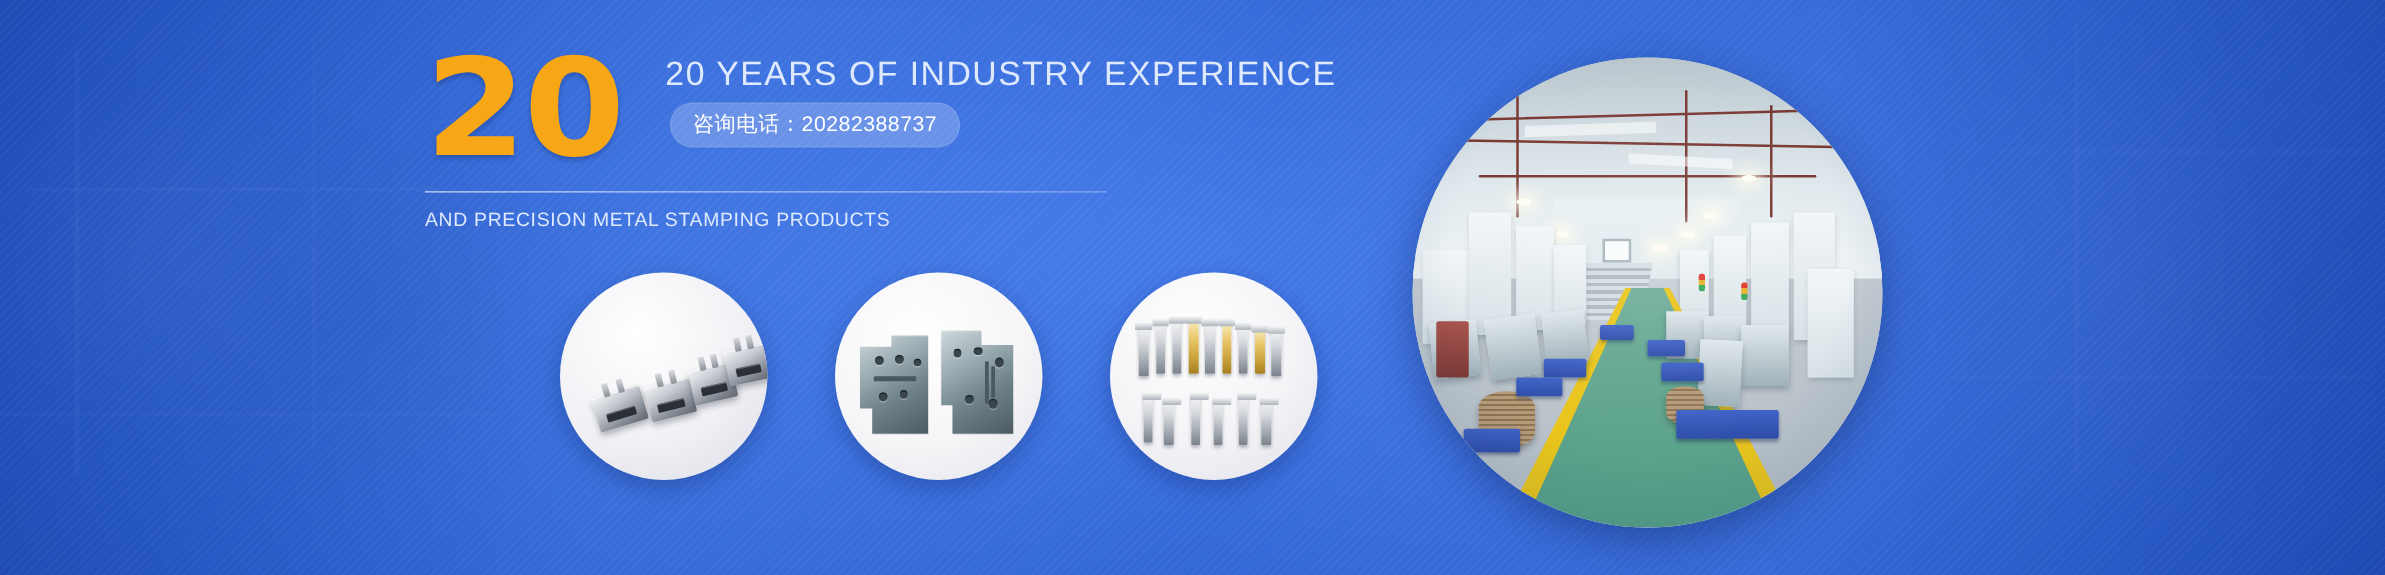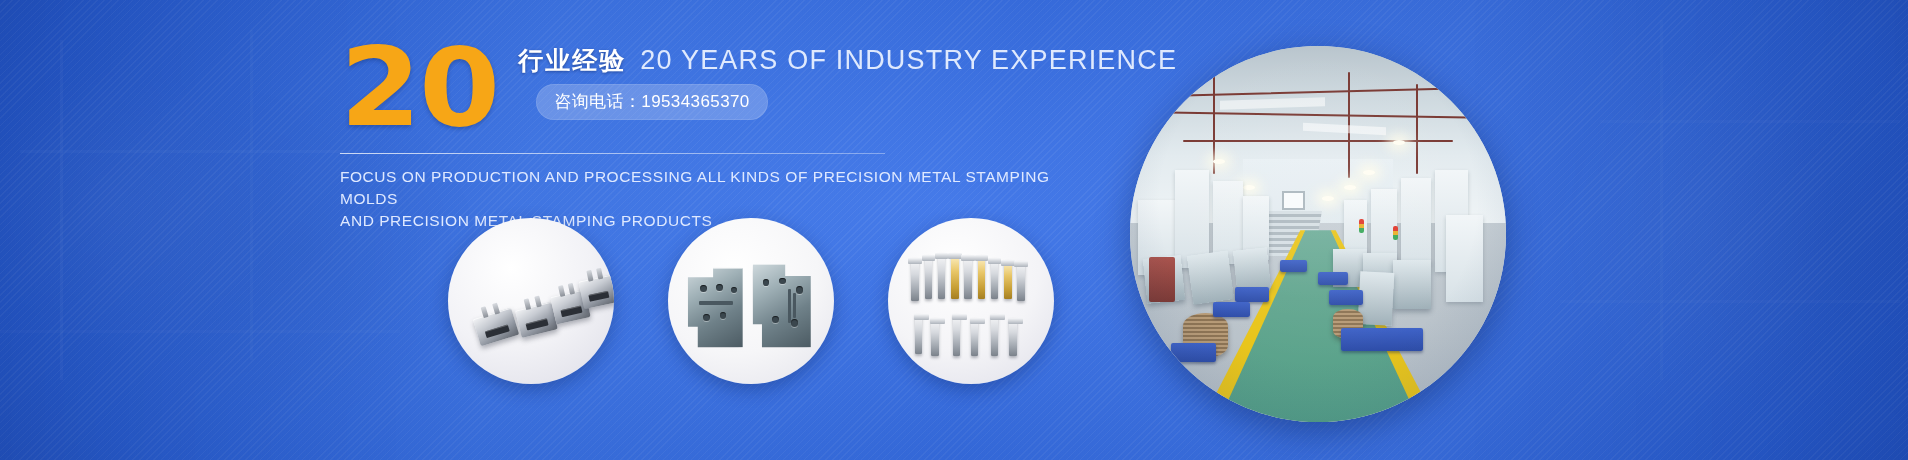--- a/index.html
+++ b/index.html
@@ -206,35 +206,33 @@
 
   <div class="copy">
 
     <div class="headrow">
 
       <div class="bignum">20</div>
 
       <div class="headtext">
 
         <div class="line1">
-          <span class="cn-small">行业经验</span>
           <span class="en-head">20 YEARS OF INDUSTRY EXPERIENCE</span>
         </div>
 
         <div class="line2">
-          <span class="phone-pill">咨询电话：19534365370</span>
+          <span class="phone-pill">咨询电话：20282388737</span>
         </div>
 
       </div>
     </div>
 
     <div class="divider"></div>
 
     <div class="subcopy">
-      <div>FOCUS ON PRODUCTION AND PROCESSING ALL KINDS OF PRECISION METAL STAMPING MOLDS</div>
       <div>AND PRECISION METAL STAMPING PRODUCTS</div>
     </div>
   </div>
 
   <div class="chip chip-1">
     <div class="conn" style="left:17%;top:57%;width:24%;height:17%;transform:rotate(-17deg);">
         <i class="tab" style="left:28%"></i>
         <i class="tab" style="left:58%"></i>
       </div>
     <div class="conn" style="left:42%;top:53%;width:22%;height:17%;transform:rotate(-14deg);">

